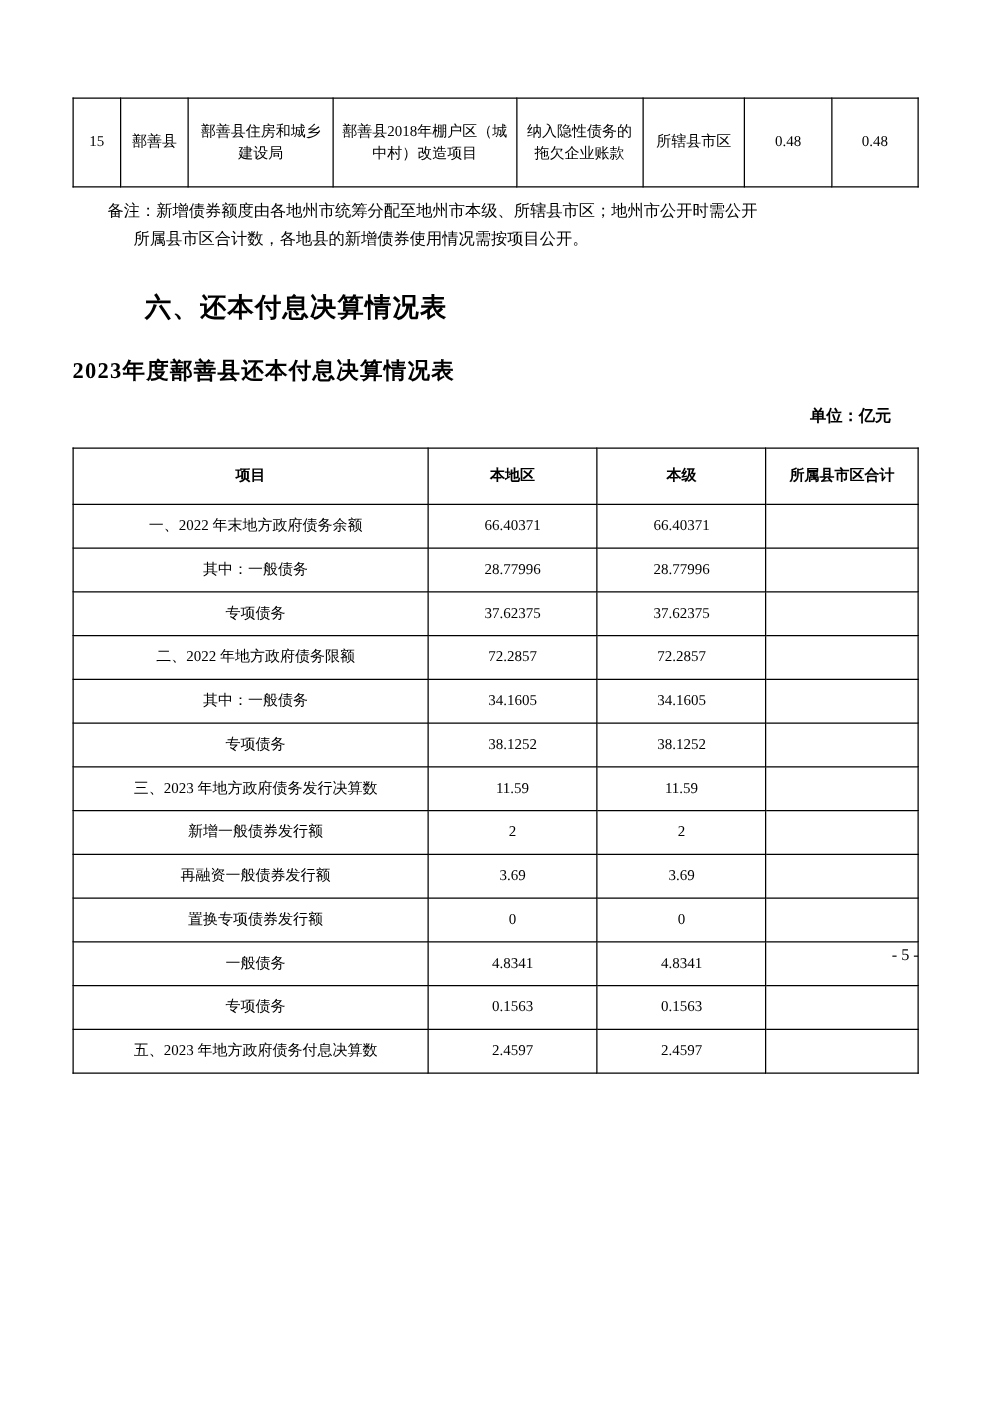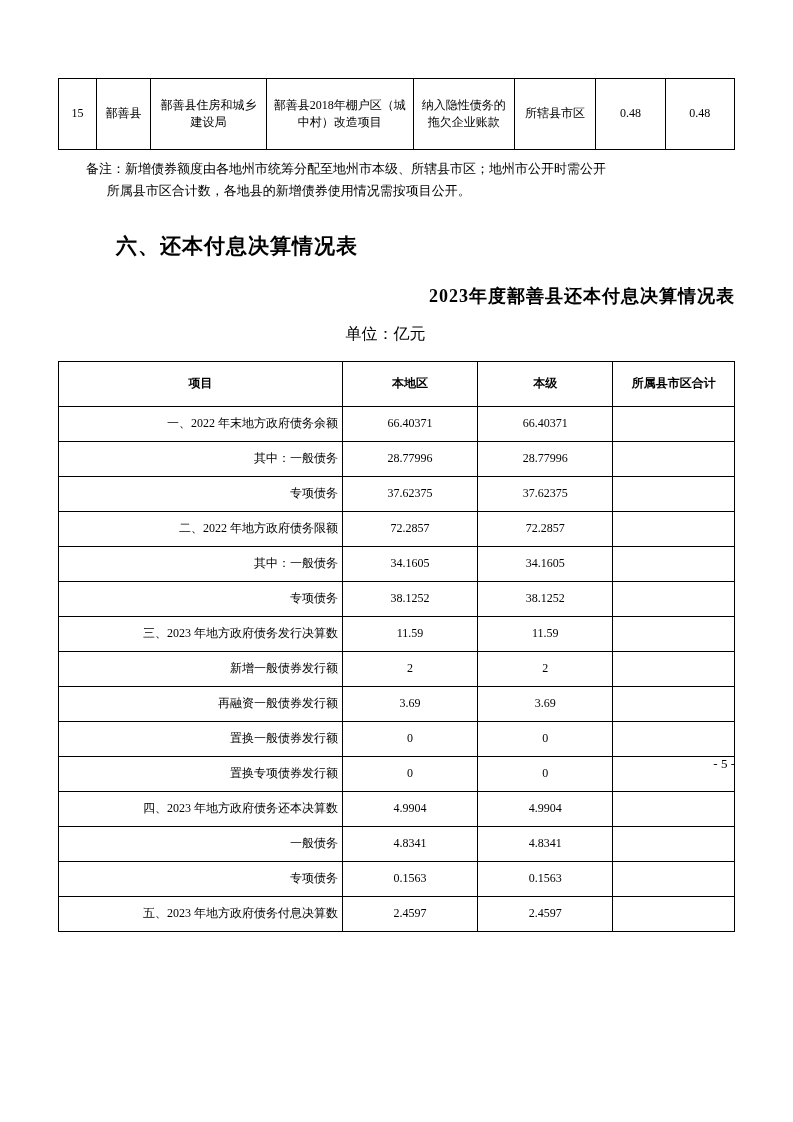--- a/index.html
+++ b/index.html
@@ -74,44 +74,44 @@
     font-size: 21px;
     font-weight: bold;
     margin: 30px 0 0 0;
     padding-left: 58px;
     letter-spacing: 1px;
     font-family: "Liberation Sans", "DejaVu Sans", sans-serif;
   }
   h3.table-title {
     font-size: 18px;
     font-weight: bold;
-    text-align: right;
+    text-align: left;
     margin: 24px 0 0 0;
     letter-spacing: 1px;
     font-family: "Liberation Serif", "DejaVu Serif", serif;
   }
   .unit-line {
-    text-align: center;
-    font-size: 16px;
-    font-weight: normal;
+    text-align: right;
+    font-size: 13px;
+    font-weight: bold;
     margin: 16px 22px 6px 0;
   }
 
   
   .main-table {
     width: 94%;
     margin: 16px auto;
   }
   .main-table td {
     height: 26px;
     font-size: 12.5px;
     padding: 5px 4px;
   }
   .main-table td.item {
-    text-align: right;
+    text-align: center;
     padding-left: 12px;
   }
   .main-table thead td {
     font-weight: bold;
     height: 36px;
   }
   .main-table .h-item { width: 42%; }
   .main-table .h-local { width: 20%; }
   .main-table .h-level { width: 20%; }
   .main-table .h-sub  { width: 18%; }
@@ -229,38 +229,26 @@
           <td>2</td>
           <td></td>
         </tr>
         <tr>
           <td class="item">再融资一般债券发行额</td>
           <td>3.69</td>
           <td>3.69</td>
           <td></td>
         </tr>
         <tr>
-          <td class="item">置换一般债券发行额</td>
-          <td>0</td>
-          <td>0</td>
-          <td></td>
-        </tr>
-        <tr>
           <td class="item">置换专项债券发行额</td>
           <td>0</td>
           <td>0</td>
           <td></td>
         </tr>
         <tr>
-          <td class="item">四、2023 年地方政府债务还本决算数</td>
-          <td>4.9904</td>
-          <td>4.9904</td>
-          <td></td>
-        </tr>
-        <tr>
           <td class="item">一般债务</td>
           <td>4.8341</td>
           <td>4.8341</td>
           <td></td>
         </tr>
         <tr>
           <td class="item">专项债务</td>
           <td>0.1563</td>
           <td>0.1563</td>
           <td></td>

